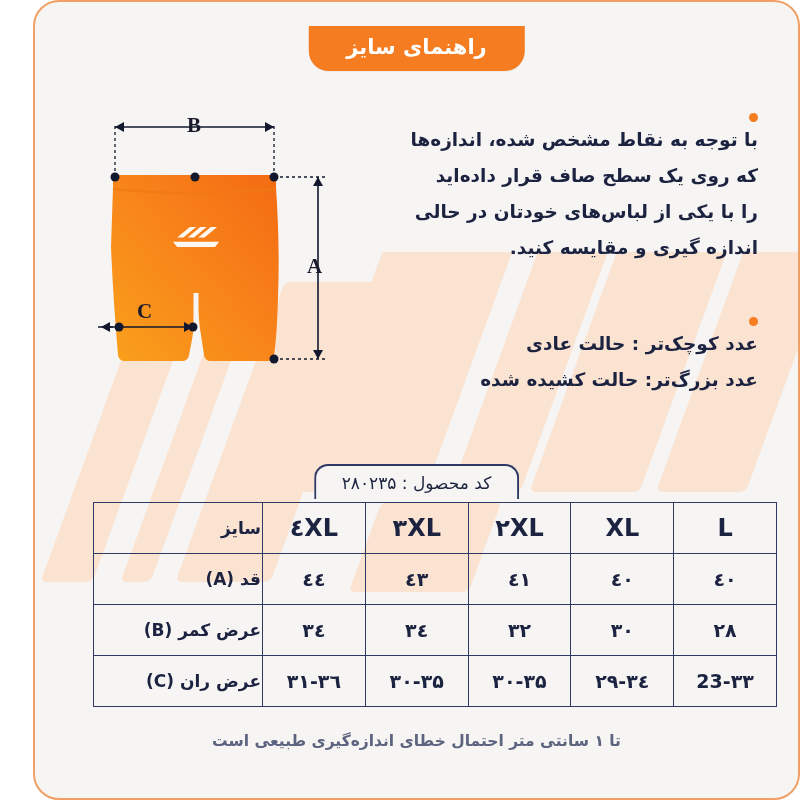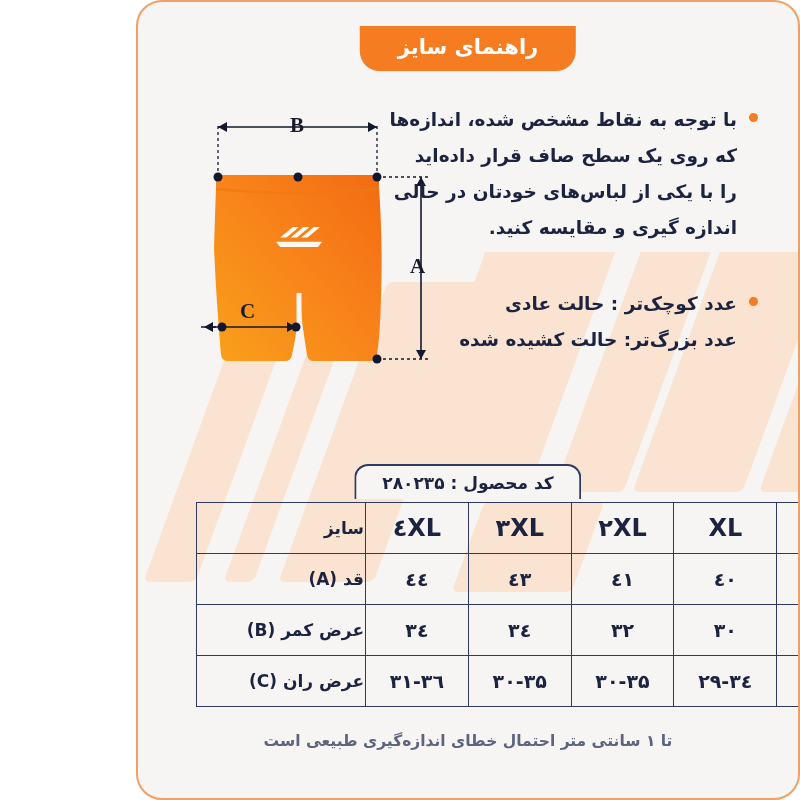--- a/index.html
+++ b/index.html
@@ -8,21 +8,21 @@
   }
   body {
     width: 800px;
     height: 800px;
     background: #ffffff;
     font-family: "DejaVu Sans", sans-serif;
     overflow: hidden;
   }
   #page {
     position: relative;
-    width: 664px;
+    width: 767px;
     height: 800px;
     background: #f7f5f3;
     border: 2px solid #f0a066;
     border-radius: 26px;
     box-sizing: border-box;
     overflow: hidden;
   }
   
   .stripes {
     position: absolute;
@@ -72,21 +72,21 @@
   
   .bullets {
     position: absolute;
     right: 40px;
     top: 100px;
     width: 420px;
     text-align: right;
   }
   .bullet-row {
     display: flex;
-    flex-direction: row;
+    flex-direction: column;
     align-items: flex-start;
     justify-content: flex-start;
     margin-bottom: 16px;
   }
   .dot {
     width: 9px;
     height: 9px;
     border-radius: 50%;
     background: #f57c20;
     margin-top: 11px;
@@ -105,21 +105,21 @@
     position: absolute;
     left: 50%;
     top: 462px;
     transform: translateX(-50%);
     background: #f7f5f3;
     border: 2px solid #2e3a63;
     border-bottom: none;
     border-radius: 14px 14px 0 0;
     padding: 7px 26px 6px 26px;
     font-size: 17px;
-    font-weight: bold;
+    font-weight: normal;
     color: #1c2340;
     z-index: 3;
   }
   
   .table-wrap {
     position: absolute;
     left: 58px;
     top: 500px;
     width: 684px;
   }

